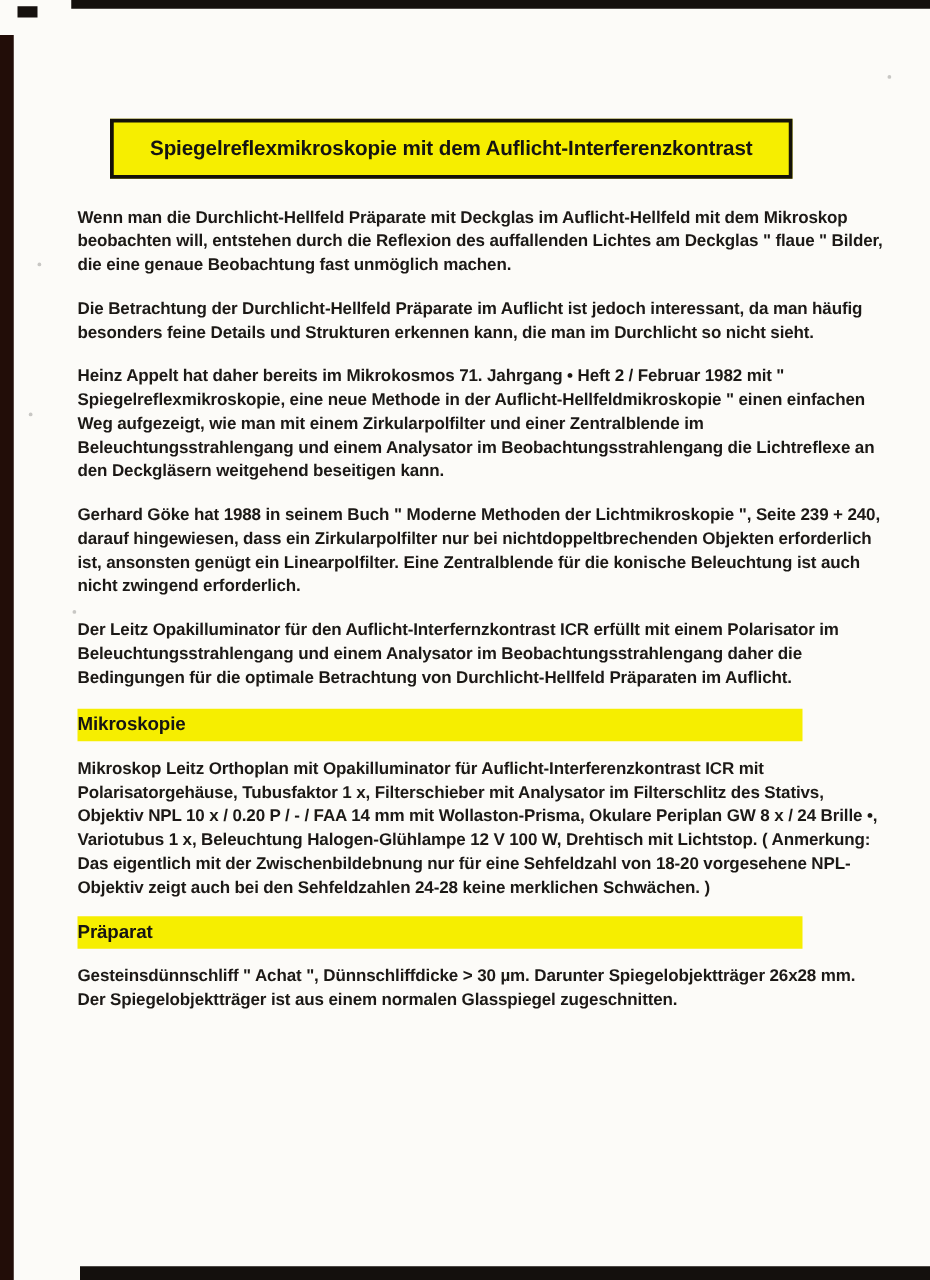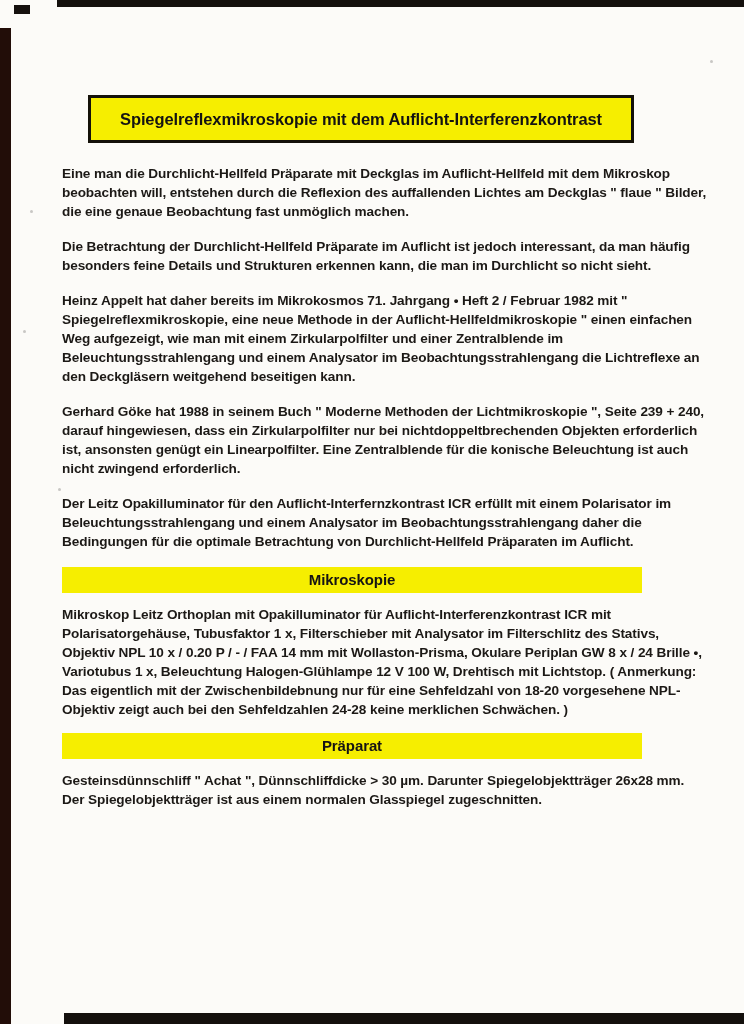--- a/index.html
+++ b/index.html
@@ -36,21 +36,21 @@
     font-size:16.5px;line-height:26px;
     padding:8px 10px;
     color:#141312;
   }
   .para{margin:0 0 16px 0;}
   .first-para{margin-top:21px;}
   .note{margin:0 0 12px 0;text-align:center;}
   .section-bar{
     width:580px;
     background:#f6ee00;
-    text-align:center;
+    text-align:left;
     font-size:15px;line-height:20px;
     padding:3px 0;
     margin:0 0 12px 0;
     color:#161413;
   }
   .section-body{margin:0 0 14px 0;}
   .mik-gap{margin-top:8px;}
 </style>
 </head>
 <body>
@@ -67,21 +67,21 @@
   <div class="speck" style="left:80px;top:735px;"></div>
   <div class="speck" style="left:160px;top:745px;"></div>
   <div class="speck" style="left:710px;top:60px;"></div>
 
   <div class="content">
 
     <div class="title-box">
       <div>Spiegelreflexmikroskopie mit dem Auflicht-Interferenzkontrast</div>
     </div>
 
-    <p class="para first-para">Eine man die Durchlicht-Hellfeld Präparate mit Deckglas im Auflicht-Hellfeld mit dem Mikroskop beobachten will, entstehen durch die Reflexion des auffallenden Lichtes am Deckglas " flaue " Bilder, die eine genaue Beobachtung fast unmöglich machen.</p>
+    <p class="para first-para">Wenn man die Durchlicht-Hellfeld Präparate mit Deckglas im Auflicht-Hellfeld mit dem Mikroskop beobachten will, entstehen durch die Reflexion des auffallenden Lichtes am Deckglas " flaue " Bilder, die eine genaue Beobachtung fast unmöglich machen.</p>
     <p class="para">Die Betrachtung der Durchlicht-Hellfeld Präparate im Auflicht ist jedoch interessant, da man häufig besonders feine Details und Strukturen erkennen kann, die man im Durchlicht so nicht sieht.</p>
     <p class="para">Heinz Appelt hat daher bereits im Mikrokosmos 71. Jahrgang • Heft 2 / Februar 1982 mit " Spiegelreflexmikroskopie, eine neue Methode in der Auflicht-Hellfeldmikroskopie " einen einfachen Weg aufgezeigt, wie man mit einem Zirkularpolfilter und einer Zentralblende im Beleuchtungsstrahlengang und einem Analysator im Beobachtungsstrahlengang die Lichtreflexe an den Deckgläsern weitgehend beseitigen kann.</p>
     <p class="para">Gerhard Göke hat 1988 in seinem Buch " Moderne Methoden der Lichtmikroskopie ", Seite 239 + 240, darauf hingewiesen, dass ein Zirkularpolfilter nur bei nichtdoppeltbrechenden Objekten erforderlich ist, ansonsten genügt ein Linearpolfilter. Eine Zentralblende für die konische Beleuchtung ist auch nicht zwingend erforderlich.</p>
     <p class="para">Der Leitz Opakilluminator für den Auflicht-Interfernzkontrast ICR erfüllt mit einem Polarisator im Beleuchtungsstrahlengang und einem Analysator im Beobachtungsstrahlengang daher die Bedingungen für die optimale Betrachtung von Durchlicht-Hellfeld Präparaten im Auflicht.</p>
 
 
     <div class="section-bar mik-gap">Mikroskopie</div>
     <p class="para section-body">Mikroskop Leitz Orthoplan mit Opakilluminator für Auflicht-Interferenzkontrast ICR mit Polarisatorgehäuse, Tubusfaktor 1 x, Filterschieber mit Analysator im Filterschlitz des Stativs, Objektiv NPL 10 x / 0.20 P / - / FAA 14 mm mit Wollaston-Prisma, Okulare Periplan GW 8 x / 24 Brille •, Variotubus 1 x, Beleuchtung Halogen-Glühlampe 12 V 100 W, Drehtisch mit Lichtstop. ( Anmerkung: Das eigentlich mit der Zwischenbildebnung nur für eine Sehfeldzahl von 18-20 vorgesehene NPL-Objektiv zeigt auch bei den Sehfeldzahlen 24-28 keine merklichen Schwächen. )</p>
 
     <div class="section-bar">Präparat</div>

